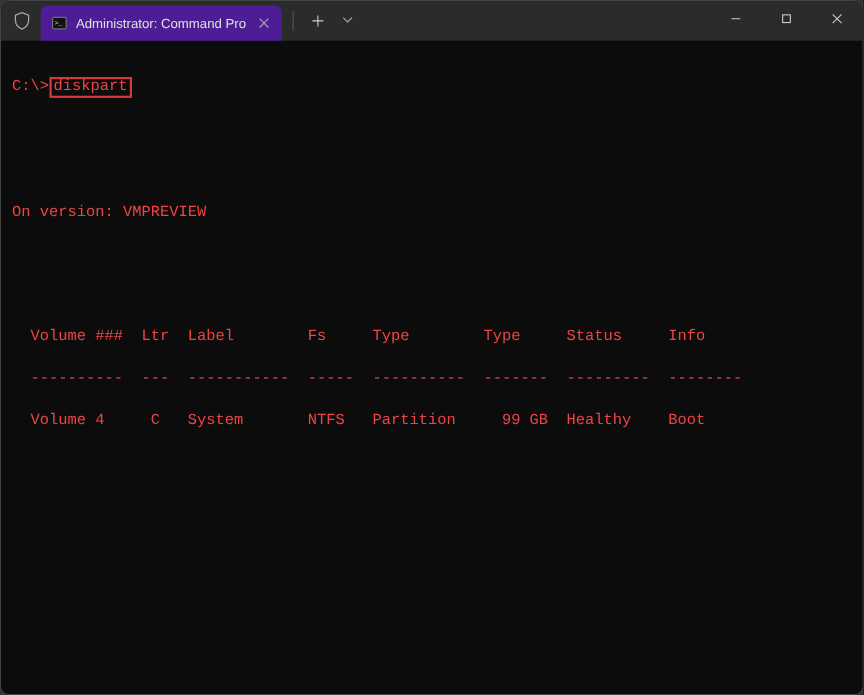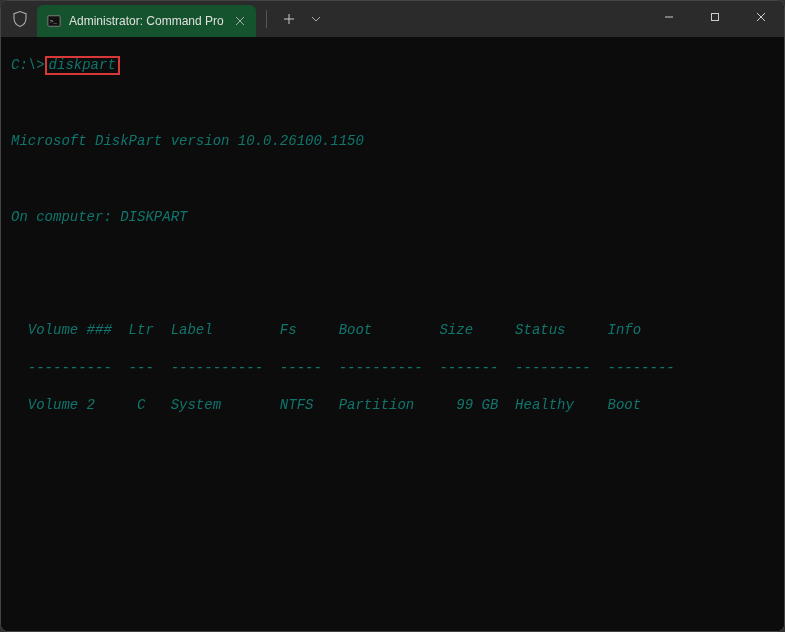--- a/index.html
+++ b/index.html
@@ -30,21 +30,21 @@
     }
     .shield-icon {
       width: 18px;
       height: 18px;
       margin: 0 8px 0 10px;
       color: #aaa;
     }
     .tab {
       display: flex;
       align-items: center;
-      background: #14532d;
+      background: #4c1d95;
       height: 32px;
       margin-top: 4px;
       border-radius: 6px 6px 0 0;
       padding: 0 8px 0 10px;
       gap: 8px;
       min-width: 200px;
     }
     .tab-icon {
       width: 14px;
       height: 14px;
@@ -105,28 +105,27 @@
       height: 32px;
       display: flex;
       align-items: center;
       justify-content: center;
       color: #ccc;
       cursor: pointer;
     }
     .win-btn svg { width: 10px; height: 10px; }
     .terminal {
       flex: 1;
-      padding: 0 10px;
-      color: #0f766e;
+      padding: 14px 10px;
+      color: #ef4444;
       font-size: 14px;
       line-height: 1.35;
       white-space: pre;
       overflow: hidden;
       background: #0c0c0c;
-      font-style: italic;
     }
     .highlight {
       border: 2px solid #d93838;
       padding: 0 2px;
       display: inline-block;
       line-height: 1.1;
     }
     .line { margin: 0; }
   </style>
 </head>
@@ -182,28 +181,27 @@
             <line x1="1" y1="1" x2="9" y2="9"></line>
             <line x1="9" y1="1" x2="1" y2="9"></line>
           </svg>
       </div>
     </div>
   </div>
 
   <div class="terminal">
 <div class="line"><span>C:\&gt;</span><span class="highlight">diskpart</span></div>
 <div class="line">&nbsp;</div>
-<div class="line">Microsoft DiskPart version 10.0.26100.1150</div>
-<div class="line">&nbsp;</div>
-<div class="line">On computer: DISKPART</div>
-<div class="line">&nbsp;</div>
-<div class="line">&nbsp;</div>
-<div class="line">  Volume ###  Ltr  Label        Fs     Boot        Size     Status     Info</div>
+<div class="line">&nbsp;</div>
+<div class="line">On version: VMPREVIEW</div>
+<div class="line">&nbsp;</div>
+<div class="line">&nbsp;</div>
+<div class="line">  Volume ###  Ltr  Label        Fs     Type        Type     Status     Info</div>
 <div class="line">  ----------  ---  -----------  -----  ----------  -------  ---------  --------</div>
-<div class="line">  Volume 2     C   System       NTFS   Partition     99 GB  Healthy    Boot</div>
+<div class="line">  Volume 4     C   System       NTFS   Partition     99 GB  Healthy    Boot</div>
 
 
 
 
 
 
 
 
 
 

